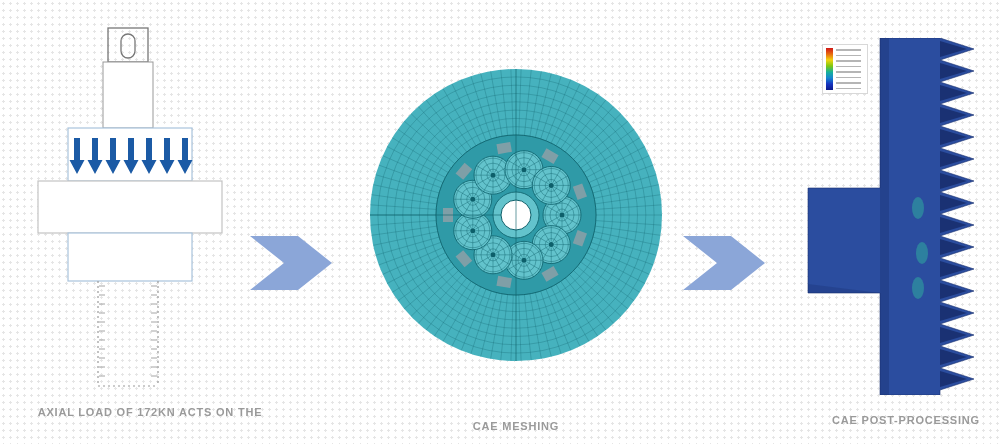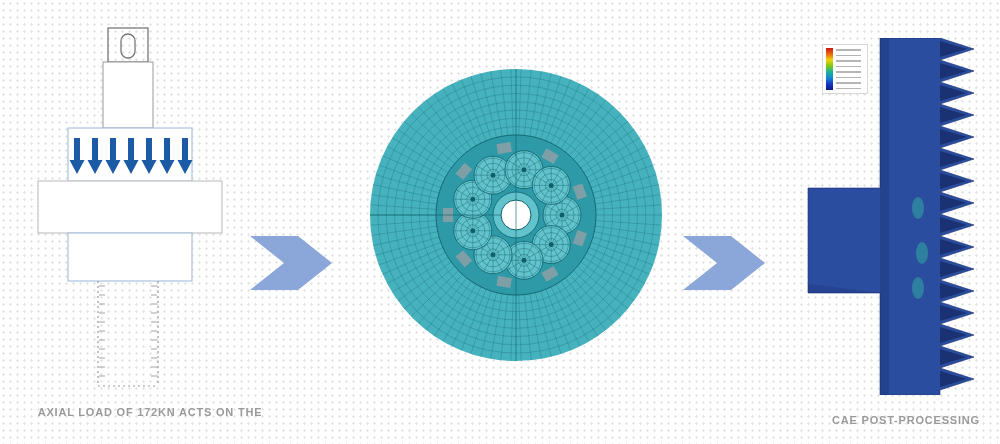--- a/index.html
+++ b/index.html
@@ -396,14 +396,15 @@
         <span></span>
         <span></span>
         <span></span>
         <span></span>
     </div>
   </div>
 
   <div class="abs caption" style="left:10px;top:405px;width:280px;">
     <div>AXIAL LOAD OF 172KN ACTS ON THE</div>
   </div>
+  <div class="abs caption" style="left:416px;top:419px;width:200px;">CAE MESHING</div>
   <div class="abs caption" style="left:806px;top:413px;width:200px;">CAE POST-PROCESSING</div>
 </div>
 
 </body></html>

